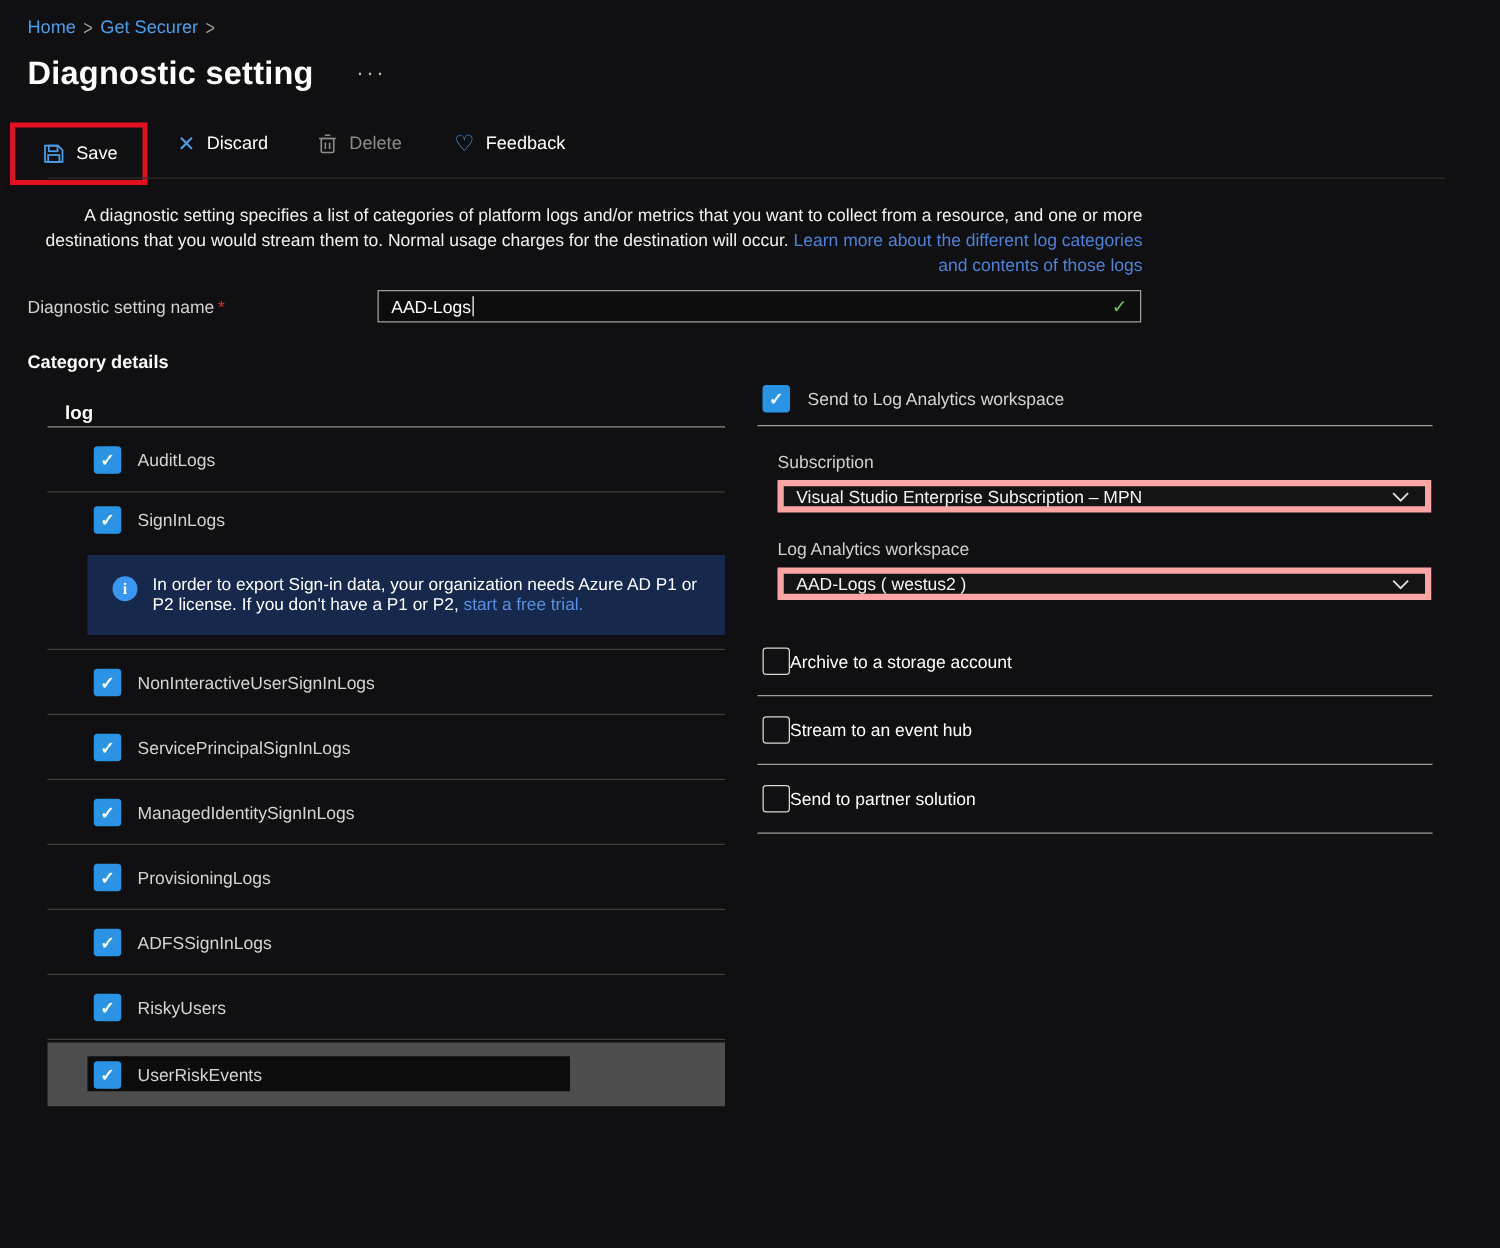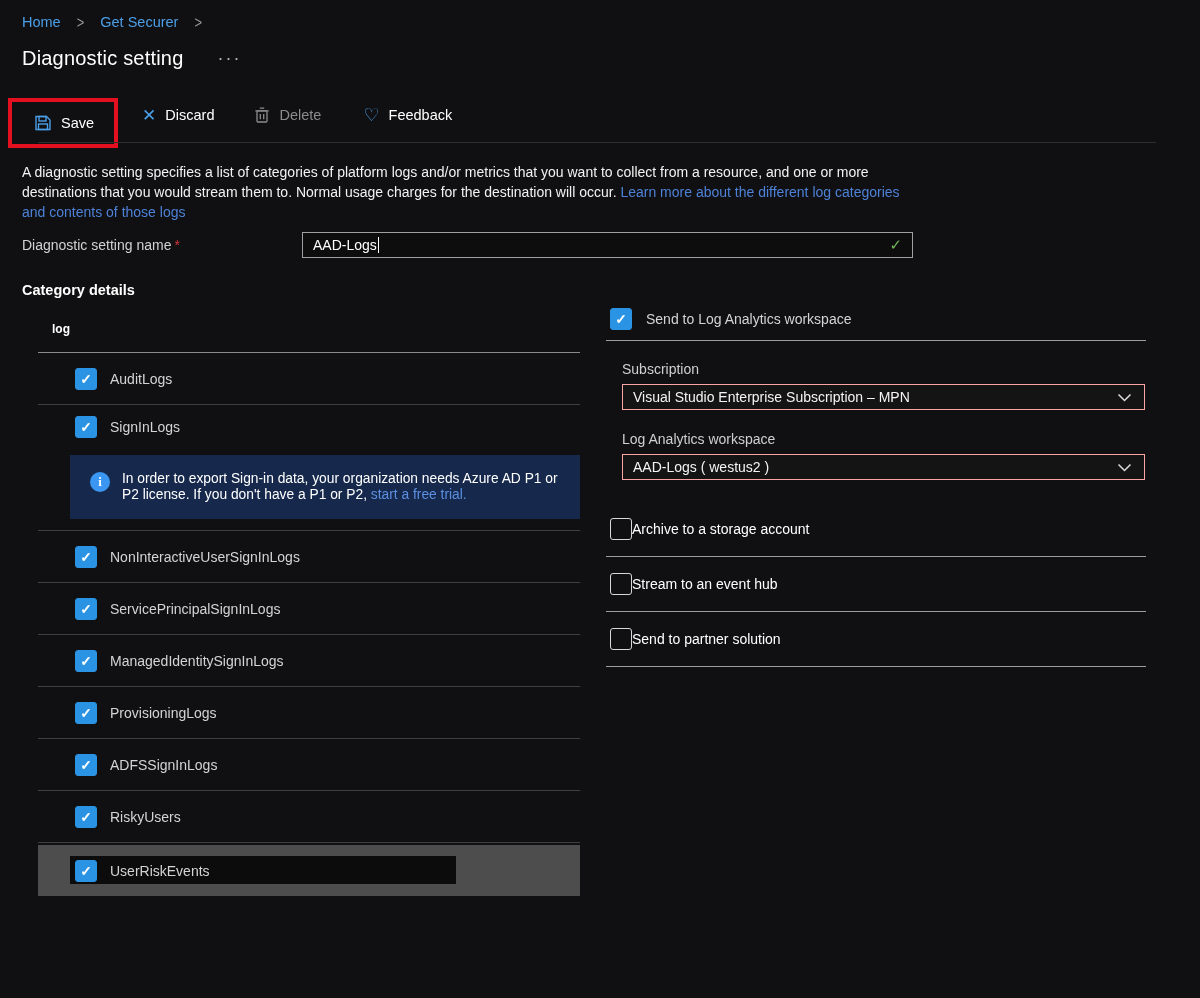--- a/index.html
+++ b/index.html
@@ -7,44 +7,44 @@
   body {
     background:#101012;
     color:#ffffff;
     font-family:"Liberation Sans", sans-serif;
     font-size:14px;
     overflow:hidden;
   }
   .page { padding:12px 0 0 22px; }
 
   
-  .breadcrumb { display:flex; align-items:center; gap:16px; font-size:14.5px; height:20px; }
+  .breadcrumb { display:flex; align-items:center; gap:6px; font-size:14.5px; height:20px; }
   .crumb { color:#4b9fe8; cursor:pointer; }
   .crumb-sep { color:#9a9a9a; font-size:13px; transform:scaleY(1.3); display:inline-block; }
 
   
   .title-row { display:flex; align-items:center; margin-top:8px; height:36px; }
-  .page-title { font-size:20px; font-weight:400; letter-spacing:0.2px; }
+  .page-title { font-size:26px; font-weight:700; letter-spacing:0.2px; }
   .more-btn { color:#b8b8b8; margin-left:34px; font-size:18px; letter-spacing:2px; cursor:pointer; }
 
   
   .toolbar { position:relative; margin-top:22px; height:50px; display:flex; align-items:flex-start; }
   .toolbar-divider { position:absolute; left:16px; width:1118px; bottom:5px; height:1px; background:#2e2e2e; }
   .tb-btn { display:flex; align-items:center; gap:9px; padding:0 14px; height:34px; cursor:pointer; color:#ffffff; font-size:14.5px; }
   .tb-btn.disabled { color:#8c8c8c; cursor:default; }
   .save-wrap {
     margin-left:-14px; padding:2px 6px 2px 8px;
     border:4px solid #e4101f;
     height:50px; display:flex; align-items:center;
   }
   .icon-x { color:#4a9fe8; font-size:17px; font-weight:400; }
   .icon-heart { color:#4a9fe8; font-size:18px; line-height:1; }
 
   
-  .description { margin-top:14px; width:892px; line-height:20px; color:#f2f2f2; }
+  .description { margin-top:14px; width:892px; line-height:20px; color:#f2f2f2;text-align:right; }
   .link { color:#4d82d8; cursor:pointer; }
 
   
   .name-row { margin-top:10px; display:flex; align-items:center; height:26px; }
   .field-label { width:280px; color:#d2d2d2; }
   .req { color:#d13438; margin-left:3px; }
   .text-input {
     width:611px; height:26px; background:#0d0d0e;
     border:1px solid #a0a0a0; display:flex; align-items:center;
     padding:0 10px; cursor:text;
@@ -54,21 +54,21 @@
   .valid-check { margin-left:auto; color:#74b95c; font-size:15px; }
 
   
   .columns { display:flex; margin-top:24px; }
   .col-left { width:558px; }
   .col-right { width:568px; margin-left:12px; }
   .section-title { font-size:14.5px; font-weight:600; color:#ffffff; }
 
   
   .cat-list { margin-left:16px; margin-top:24px; width:542px; }
-  .group-header { padding:0 0 16px 14px; font-weight:700; font-size:12px; border-bottom:1px solid #8a8a8a; }
+  .group-header { padding:0 0 2px 14px; font-weight:700; font-size:15px; border-bottom:1px solid #8a8a8a; }
   .cat-row { height:52px; display:flex; align-items:center; padding-left:37px; border-bottom:1px solid #3f3f3f; }
   .cat-row.no-border { border-bottom:none; height:44px; }
   .cat-row .row-label { margin-left:13px; color:#d4d4d4; }
 
   .checkbox { width:22px; height:22px; border-radius:3px; flex:0 0 auto;
     border:1px solid #d8d8d8; background:transparent; display:flex; align-items:center; justify-content:center;
     cursor:pointer; }
   .checkbox .mark { display:none; color:#ffffff; font-size:14px; font-weight:700; line-height:1; }
   .checkbox.checked { background:#2b93e4; border-color:#2b93e4; }
   .checkbox.checked .mark { display:block; }
@@ -89,21 +89,21 @@
 
   
   .dest-check-row { margin-top:16px; height:42px; display:flex; align-items:center; padding-left:18px; }
   .dest-check-row .row-label { margin-left:14px; color:#d4d4d4; }
   .dest-divider { margin-left:14px; width:540px; height:1px; background:#9e9e9e; }
   .dest-form { margin-left:30px; }
   .form-label { margin-top:20px; color:#cfcfcf; }
   .form-label.second { margin-top:21px; }
   .select {
     margin-top:7px; width:523px; height:26px; background:#141415;
-    border:1px solid #fca5a5; display:flex; align-items:center; padding:0 12px 0 10px;
+    border:5px solid #fca5a5; display:flex; align-items:center; padding:0 12px 0 10px;
     cursor:pointer;
   }
   .select .sel-val { color:#f4f4f4; }
   .select .chev { margin-left:auto; display:flex; }
   .dest-extra { margin-top:22px;text-align:center; }
   .dest-row { height:54px; display:flex; flex-direction:column; justify-content:center; }
   .dest-row-inner { display:flex; align-items:center; padding-left:18px; }
 </style>
 </head>
 <body>

